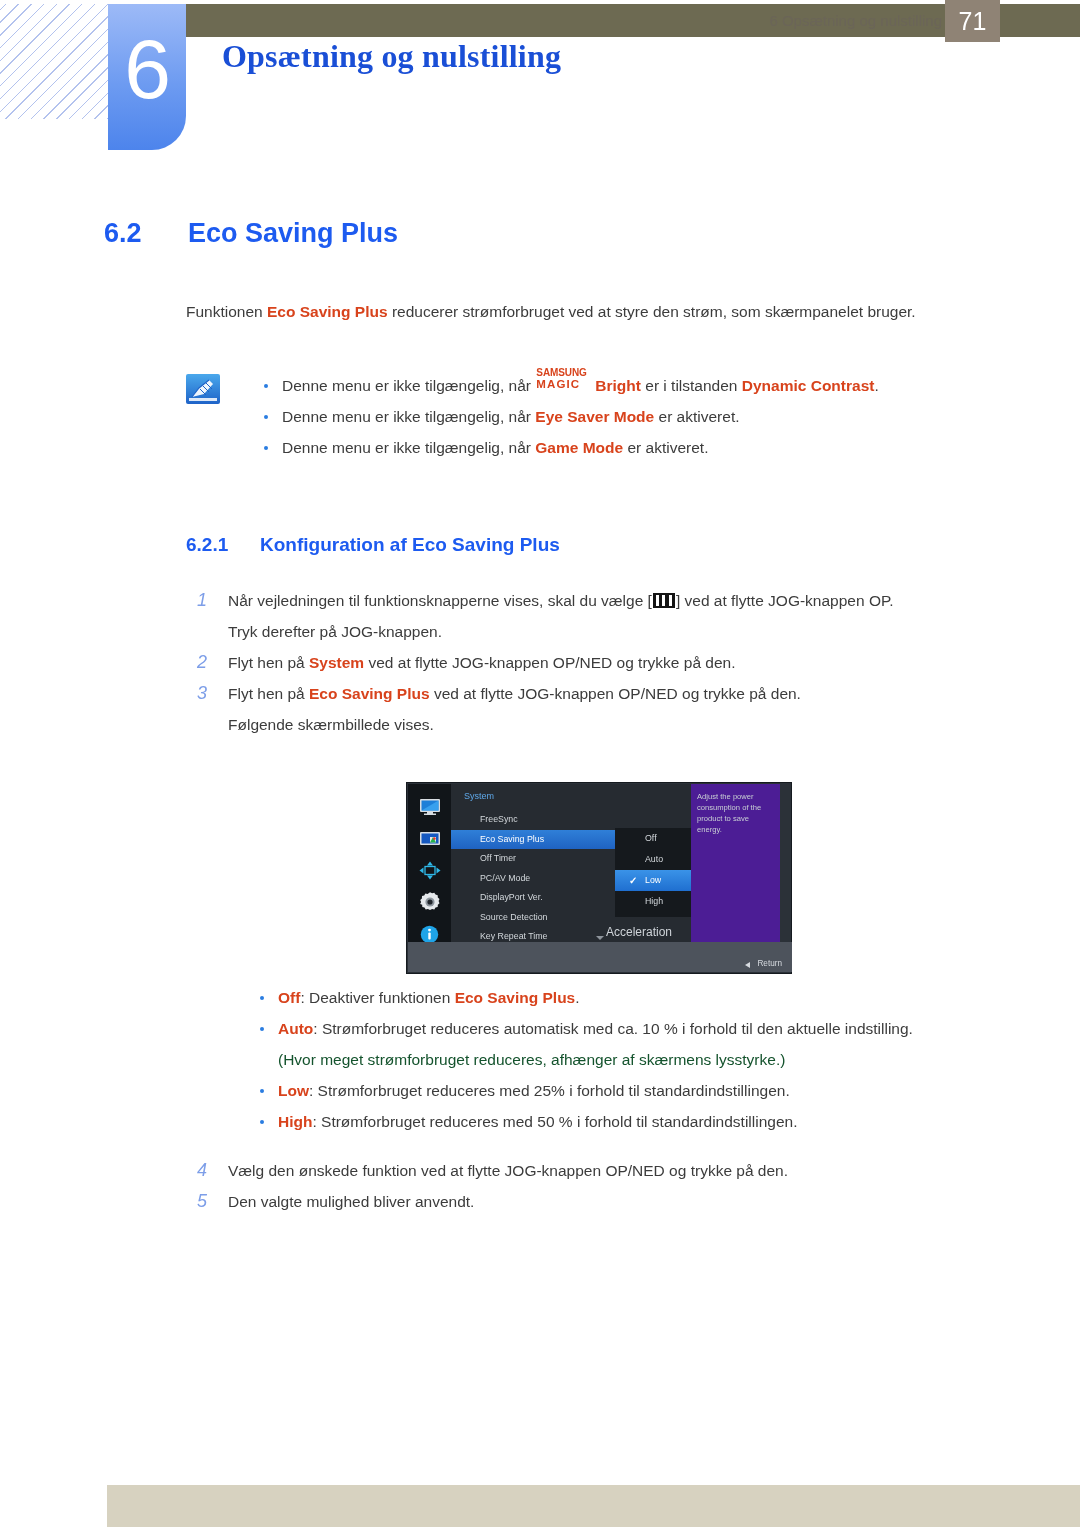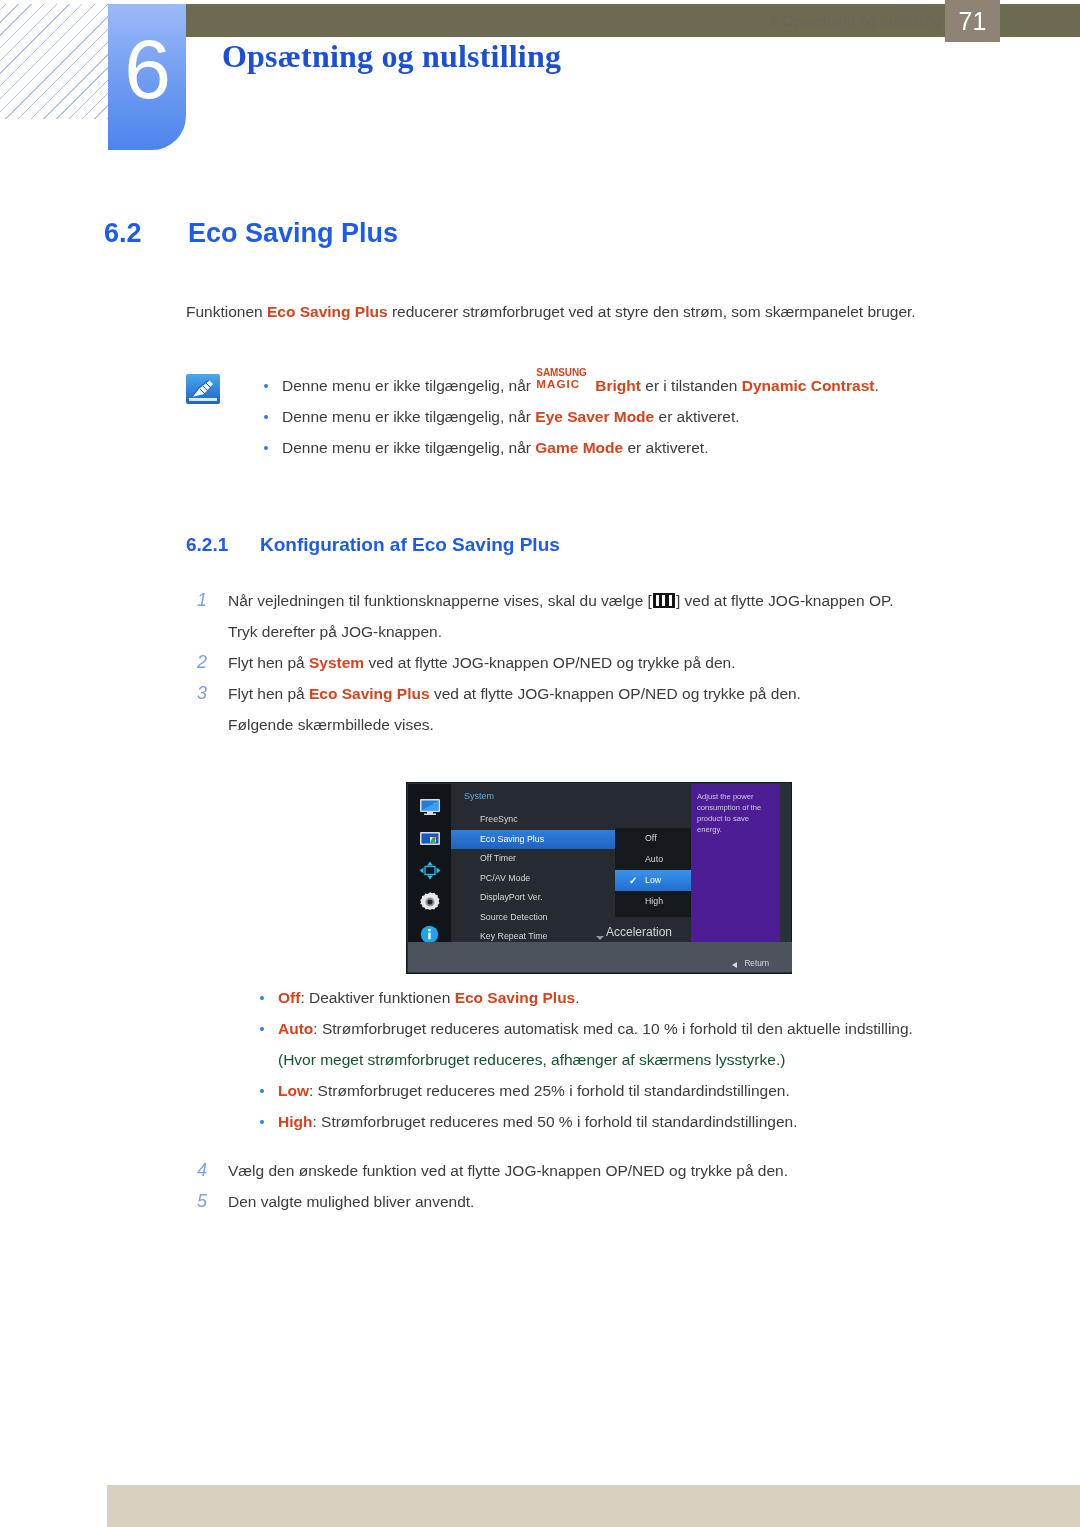--- a/index.html
+++ b/index.html
@@ -168,21 +168,21 @@
   .osd-help {
     position: absolute; left: 284px; top: 1px; width: 89px; height: 160px;
     background: #4c1d95; padding: 7px 5px 0 6px;
     font-size: 7.6px; color: #c8ced4; line-height: 11px;
   }
   .osd-foot {
     position: absolute; left: 1px; bottom: 1px; width: 384px; height: 30px;
     background: #4d535c;
   }
   .osd-return {
-    position: absolute; right: 23px; bottom: 4px;
+    position: absolute; right: 10px; bottom: 4px;
     font-size: 8.2px; color: #d7dbe0; display:flex; align-items:flex-end; gap:7px;
   }
   .osd-return .tri {
     width:0; height:0; border-top:3.5px solid transparent;
     border-bottom:3.5px solid transparent; border-right:5px solid #d7dbe0;
   }
 
   
   .opts { position: absolute; left: 230px; width: 790px; }
   .opt-li {

